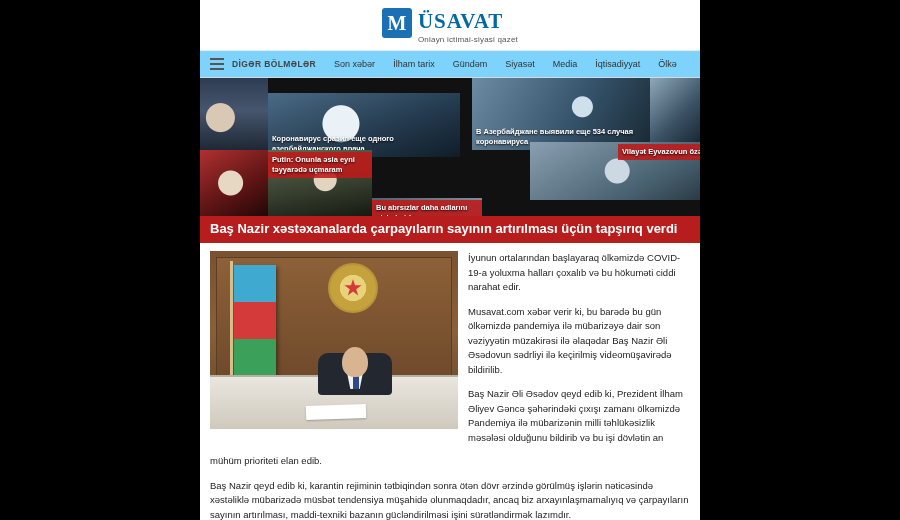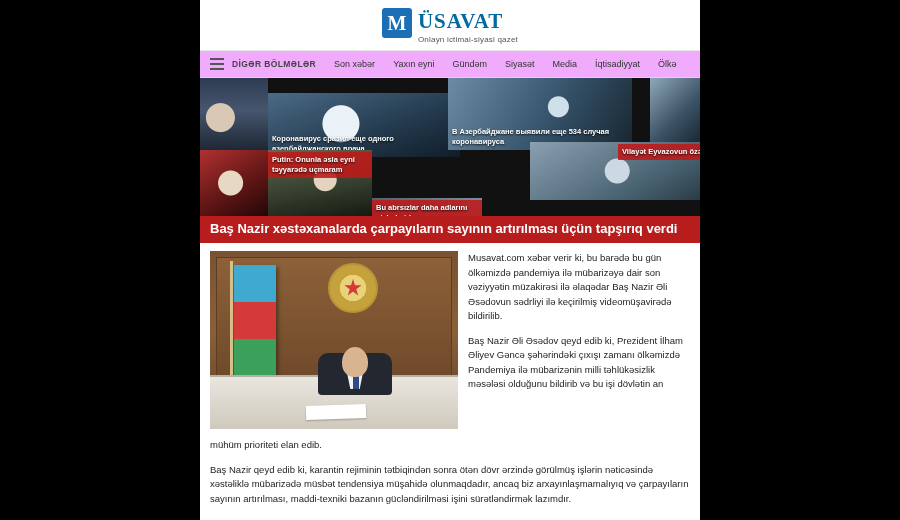--- a/index.html
+++ b/index.html
@@ -74,21 +74,21 @@
   }
 
   
   .nav {
     height: 26px;
     display: flex;
     align-items: center;
     border-top: 1px solid #e8e8e8;
     border-bottom: 1px solid #d9d9d9;
     padding: 0 10px;
-    background: #f0abfc;
+    background: #7dd3fc;
   }
   .hamburger {
     width: 14px;
     display: flex;
     flex-direction: column;
     gap: 3px;
     margin-right: 8px;
     cursor: pointer;
   }
   .hamburger span {
@@ -328,35 +328,35 @@
 
     <div class="nav">
       <div class="hamburger">
         <span></span>
           <span></span>
           <span></span>
       </div>
       <div class="nav-more">DİGƏR BÖLMƏLƏR</div>
       <div class="nav-links">
         <span class="nav-link">Son xəbər</span>
-        <span class="nav-link">Yaxın eyni</span>
+        <span class="nav-link">İlham tarix</span>
         <span class="nav-link">Gündəm</span>
         <span class="nav-link">Siyasət</span>
         <span class="nav-link">Media</span>
         <span class="nav-link">İqtisadiyyat</span>
         <span class="nav-link">Ölkə</span>
       </div>
     </div>
 
     <div class="mosaic">
       <div class="tile ph1" style="left:0;top:0;width:68px;height:72px;"></div>
       <div class="tile ph2" style="left:68px;top:15px;width:192px;height:64px;">
         <div class="cap" style="width:100%;box-sizing:border-box;">Коронавирус сразил еще одного азербайджанского врача</div>
       </div>
-      <div class="tile ph3" style="left:248px;top:0;width:184px;height:72px;">
+      <div class="tile ph3" style="left:272px;top:0;width:184px;height:72px;">
         <div class="cap" style="width:100%;box-sizing:border-box;">В Азербайджане выявили еще 534 случая коронавируса</div>
       </div>
       <div class="tile ph4" style="left:450px;top:0;width:50px;height:72px;"></div>
 
       <div class="tile ph5" style="left:0;top:72px;width:68px;height:66px;"></div>
       <div class="tile ph6" style="left:68px;top:72px;width:104px;height:66px;">
         <div class="cap red-bar top">Putin: Onunla əsla eyni təyyarədə uçmaram</div>
       </div>
       <div class="tile ph7" style="left:172px;top:72px;width:110px;height:66px;">
         <div class="cap red-bar top">Bu abrsızlar daha adlarını gizlədmirlər...</div>
@@ -378,20 +378,21 @@
           <div class="fig-flag"></div>
           <div class="fig-emblem"></div>
           <div class="fig-desk"></div>
           <div class="fig-person-body"></div>
           <div class="fig-person-shirt"></div>
           <div class="fig-tie"></div>
           <div class="fig-person-head"></div>
           <div class="fig-papers"></div>
         </div>
         <div class="lead">
+          <p>İyunun ortalarından başlayaraq ölkəmizdə COVID-19-a yoluxma halları çoxalıb və bu hökuməti ciddi narahat edir.</p>
           <p>Musavat.com xəbər verir ki, bu barədə bu gün ölkəmizdə pandemiya ilə mübarizəyə dair son vəziyyətin müzakirəsi ilə əlaqədar Baş Nazir Əli Əsədovun sədrliyi ilə keçirilmiş videomüşavirədə bildirilib.</p>
           <p>Baş Nazir Əli Əsədov qeyd edib ki, Prezident İlham Əliyev Gəncə şəhərindəki çıxışı zamanı ölkəmizdə Pandemiya ilə mübarizənin milli təhlükəsizlik məsələsi olduğunu bildirib və bu işi dövlətin an</p>
         </div>
       </div>
 
       <div class="body-text">
         <p>mühüm prioriteti elan edib.</p>
         <p>Baş Nazir qeyd edib ki, karantin rejiminin tətbiqindən sonra ötən dövr ərzində görülmüş işlərin nəticəsində xəstəliklə mübarizədə müsbət tendensiya müşahidə olunmaqdadır, ancaq biz arxayınlaşmamalıyıq və çarpayıların sayının artırılması, maddi-texniki bazanın gücləndirilməsi işini sürətləndirmək lazımdır.</p>
 
       </div>

